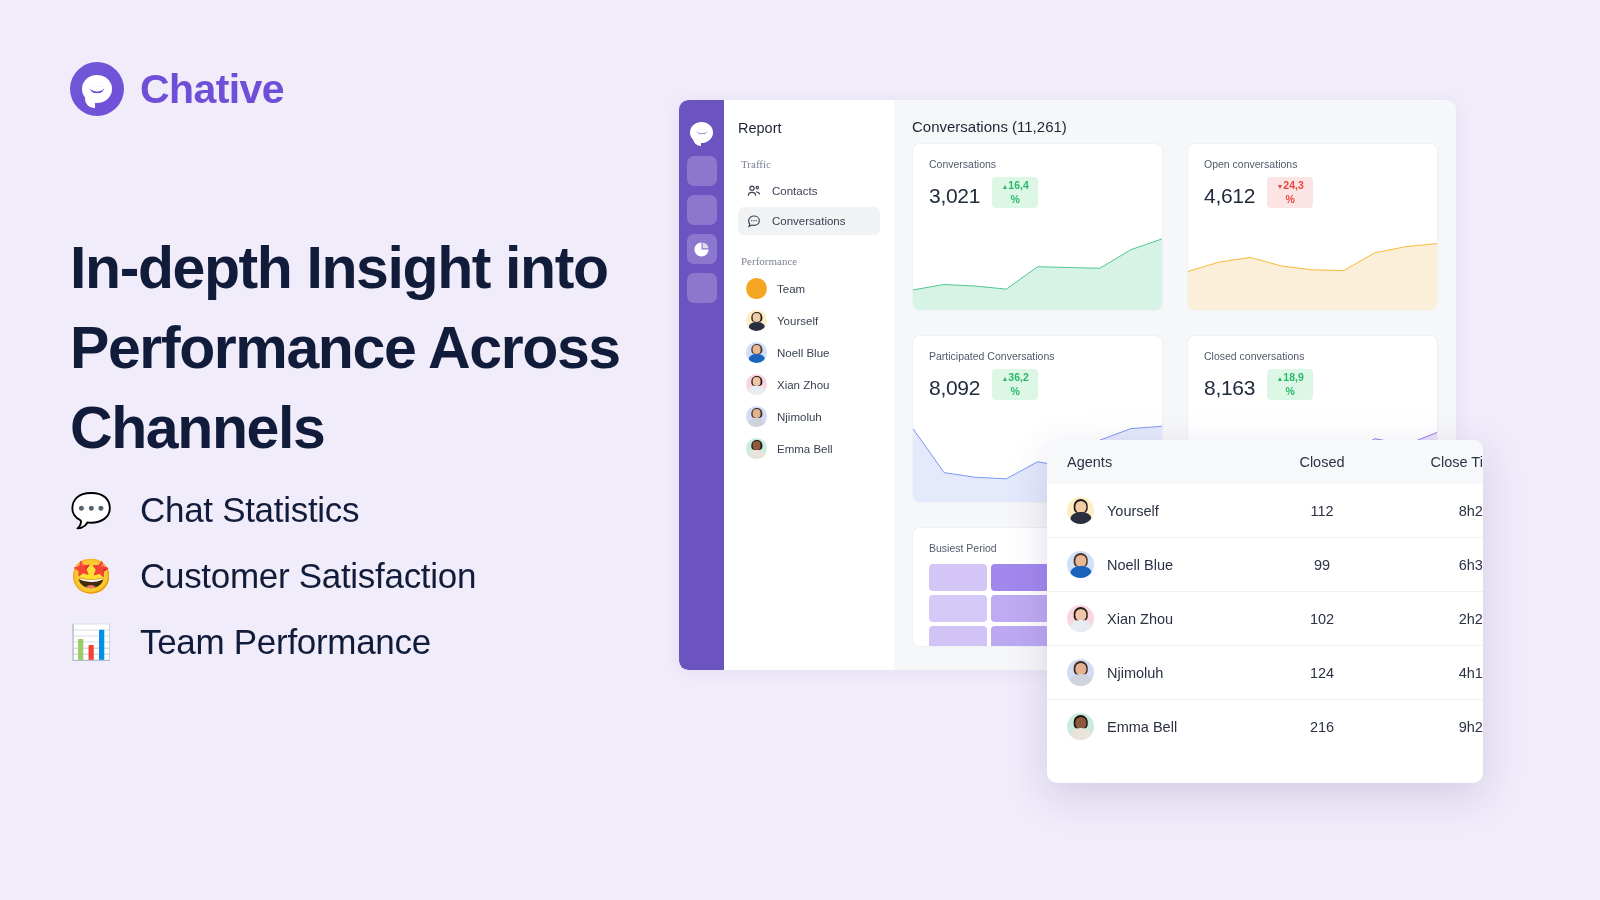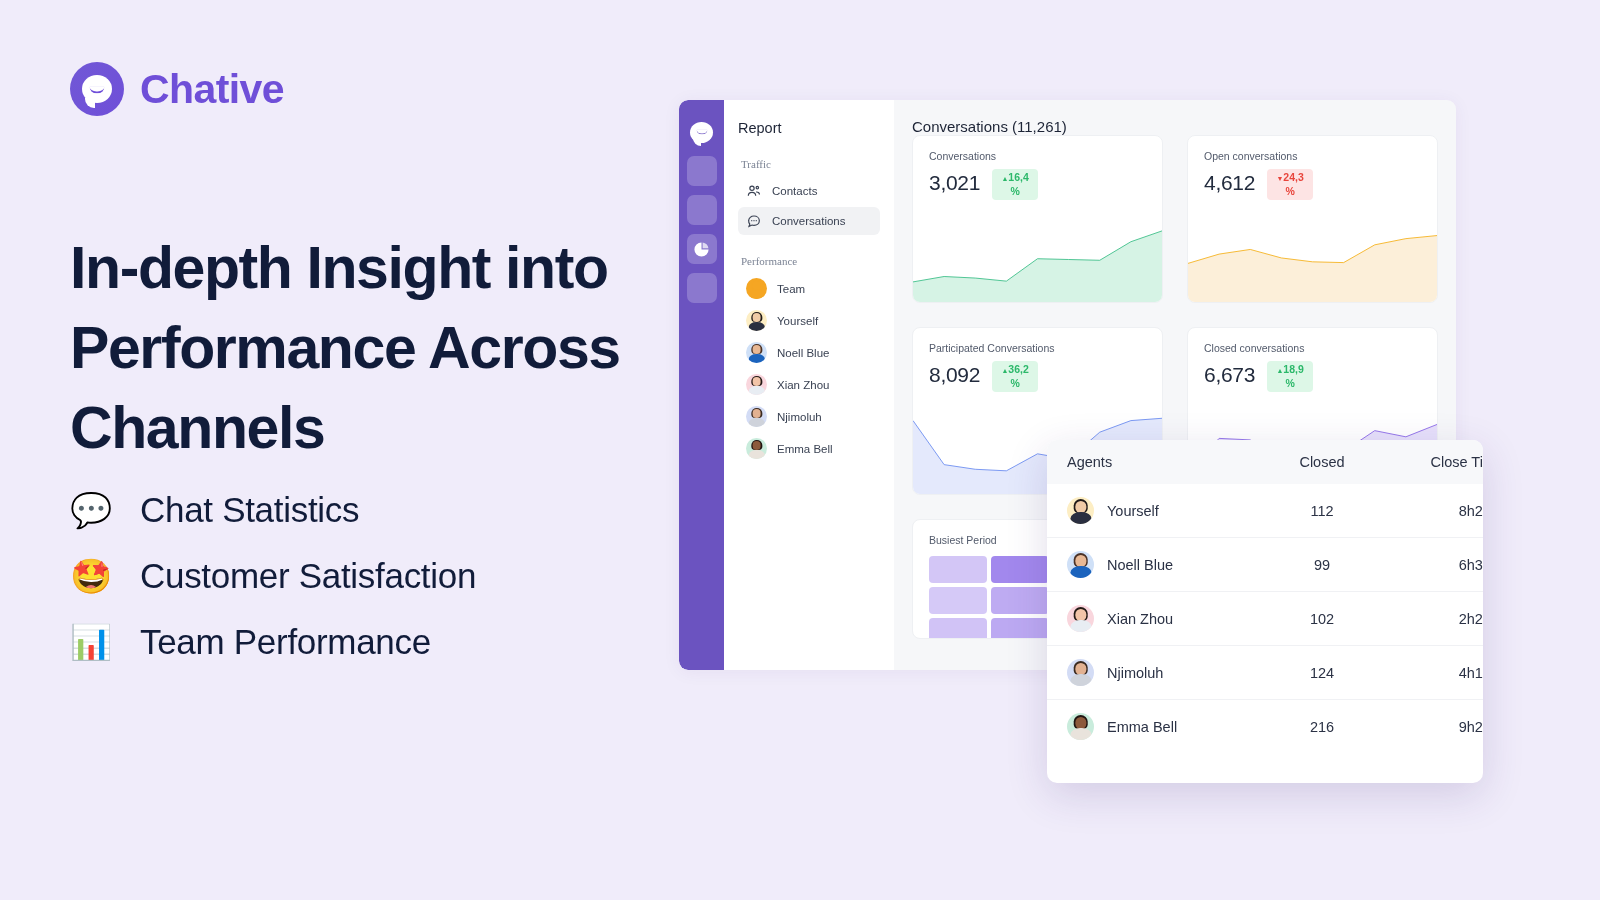--- a/index.html
+++ b/index.html
@@ -136,29 +136,29 @@
   }
   .av .hair {
     position: absolute; left: 50%; top: 9%; transform: translateX(-50%);
     width: 54%; height: 50%; border-radius: 50% 50% 34% 34%;
   }
 
   .content {
     position: absolute; left: 215px; top: 0; right: 0; bottom: 0;
     padding: 18px 18px 0 18px;
   }
-  .content-title { font-size: 15px; color: #1d2436; margin-bottom: 0; }
+  .content-title { font-size: 15px; color: #1d2436; margin-bottom: 8px; }
   .card-grid { display: grid; grid-template-columns: 1fr 1fr; gap: 24px; }
   .card {
     background: #fff; border-radius: 8px; height: 168px;
     position: relative; overflow: hidden;
     border: 1px solid #eef0f3;
   }
   .card-label { font-size: 10.5px; color: #525a6b; padding: 14px 0 0 16px; }
-  .card-row { display: flex; align-items: center; gap: 12px; padding: 4px 0 0 16px; }
+  .card-row { display: flex; align-items: flex-end; gap: 12px; padding: 4px 0 0 16px; }
   .card-value { font-size: 21px; color: #222b3d; letter-spacing: -.3px; }
   .pill {
     font-size: 10.5px; font-weight: 700; padding: 2px 6px;
     border-radius: 4px; width: 46px; text-align: center; line-height: 1.3;
     margin-top: 3px;
   }
   .pill.up { background: #ddf7e7; color: #2cb86a; }
   .pill.down { background: #fde4e4; color: #e8453c; }
   .spark { position: absolute; left: 0; right: 0; bottom: 0; height: 100px; }
   .spark svg { width: 100%; height: 100%; display: block; }
@@ -376,21 +376,21 @@
               <svg viewBox="0 0 100 40" preserveAspectRatio="none">
                 <polygon points="0,40 0.00,10.64 12.50,28.25 25.00,30.11 37.50,30.73 50.00,23.93 62.50,26.09 75.00,15.27 87.50,10.64 100.00,9.71 100,40" fill="#e4e9fc"></polygon>
                 <polyline points="0.00,10.64 12.50,28.25 25.00,30.11 37.50,30.73 50.00,23.93 62.50,26.09 75.00,15.27 87.50,10.64 100.00,9.71" fill="none" stroke="#6e8ef0" stroke-width="0.9" vector-effect="non-scaling-stroke"></polyline>
               </svg>
             </div>
         </div>
 
         <div class="card">
           <div class="card-label">Closed conversations</div>
           <div class="card-row">
-            <div class="card-value">6,673</div>
+            <div class="card-value">8,163</div>
             <div class="pill up">
               <span style="font-size:7px;vertical-align:middle">▲</span><span>18,9</span><br><span>%</span>
             </div>
           </div>
           <div class="spark">
               <svg viewBox="0 0 100 40" preserveAspectRatio="none">
                 <polygon points="0,40 0.00,30.73 12.50,17.75 25.00,18.36 37.50,28.87 50.00,30.73 62.50,23.00 75.00,14.65 87.50,17.13 100.00,12.18 100,40" fill="#e7e0fb"></polygon>
                 <polyline points="0.00,30.73 12.50,17.75 25.00,18.36 37.50,28.87 50.00,30.73 62.50,23.00 75.00,14.65 87.50,17.13 100.00,12.18" fill="none" stroke="#8b6ae8" stroke-width="0.9" vector-effect="non-scaling-stroke"></polyline>
               </svg>
             </div>

